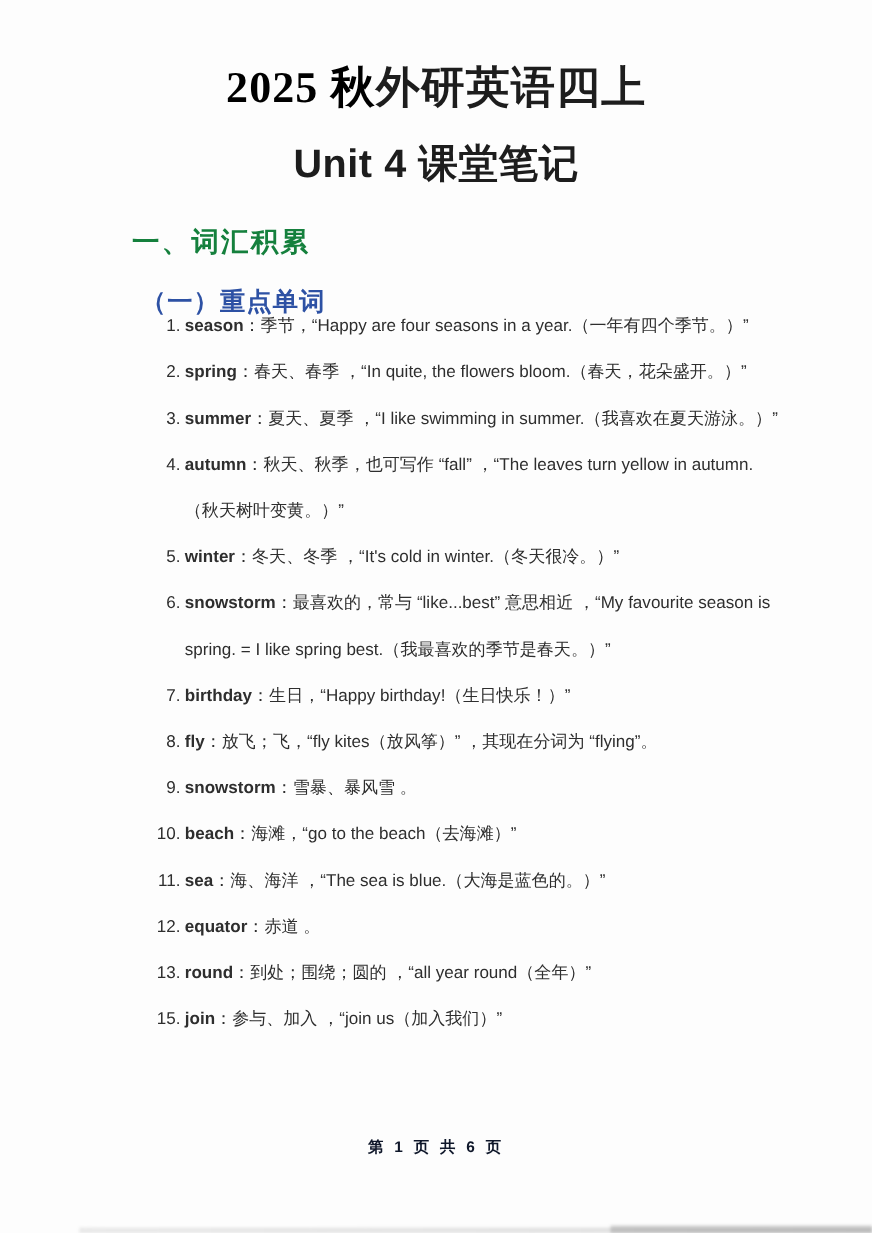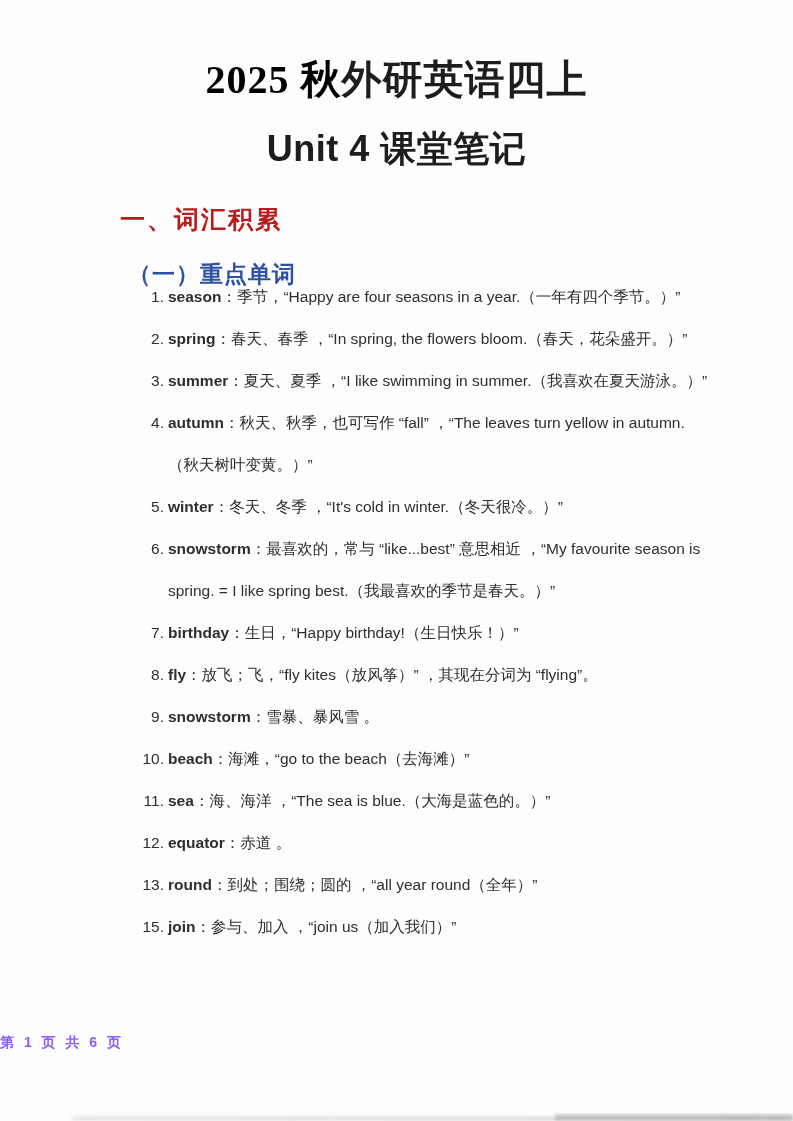--- a/index.html
+++ b/index.html
@@ -40,21 +40,21 @@
     color: #1d1d1d;
     letter-spacing: 0.5px;
   }
 
   
   .section-heading {
     margin: 0;
     padding: 29px 0 0 120px;
     font-size: 25px;
     font-weight: bold;
-    color: #b91c1c;
+    color: #15803d;
     letter-spacing: 2px;
   }
   .subsection-heading {
     margin: 0;
     padding: 23px 0 0 128px;
     font-size: 23px;
     font-weight: bold;
     color: #2d51a4;
     letter-spacing: 1px;
   }
@@ -84,24 +84,24 @@
     min-width: 0;
   }
   .vocab-item .word { font-weight: bold; }
 
   
   .page-footer {
     position: absolute;
     left: 0;
     top: 1034px;
     width: 100%;
-    text-align: left;
+    text-align: center;
     font-size: 14px;
     font-weight: 600;
-    color: #8b5cf6;
+    color: #0f172a;
     letter-spacing: 3px;
   }
 
   
   .next-page-edge {
     position: absolute;
     left: 72px;
     right: 0;
     bottom: 0;
     height: 5px;
@@ -130,21 +130,21 @@
 <h4 class="subsection-heading">（一）重点单词</h4>
 
 <div class="vocab-list">
   <div class="vocab-item">
     <span class="num">1.</span>
     <span class="body"><span class="word">season</span><span class="rest">：季节，“Happy are four seasons in a year.（一年有四个季节。）”</span></span>
   </div>
 
   <div class="vocab-item">
     <span class="num">2.</span>
-    <span class="body"><span class="word">spring</span><span class="rest">：春天、春季 ，“In spring, the flowers bloom.（春天，花朵盛开。）”</span></span>
+    <span class="body"><span class="word">spring</span><span class="rest">：春天、春季 ，“In quite, the flowers bloom.（春天，花朵盛开。）”</span></span>
   </div>
 
   <div class="vocab-item">
     <span class="num">3.</span>
     <span class="body"><span class="word">summer</span><span class="rest">：夏天、夏季 ，“I like swimming in summer.（我喜欢在夏天游泳。）”</span></span>
   </div>
 
   <div class="vocab-item">
     <span class="num">4.</span>
     <span class="body"><span class="word">autumn</span><span class="rest">：秋天、秋季，也可写作 “fall” ，“The leaves turn yellow in autumn.（秋天树叶变黄。）”</span></span>

